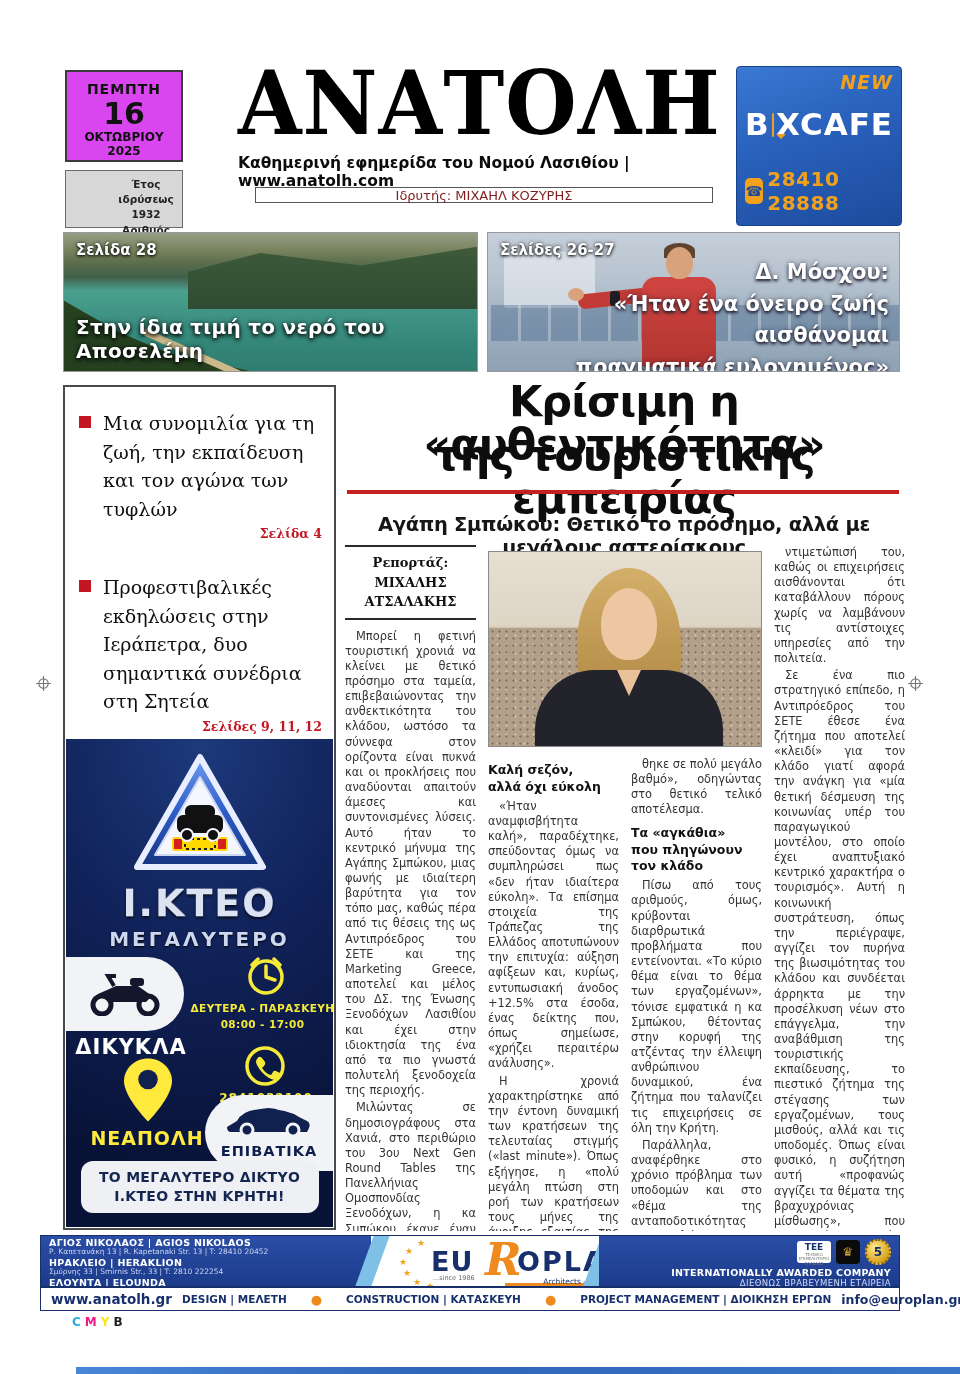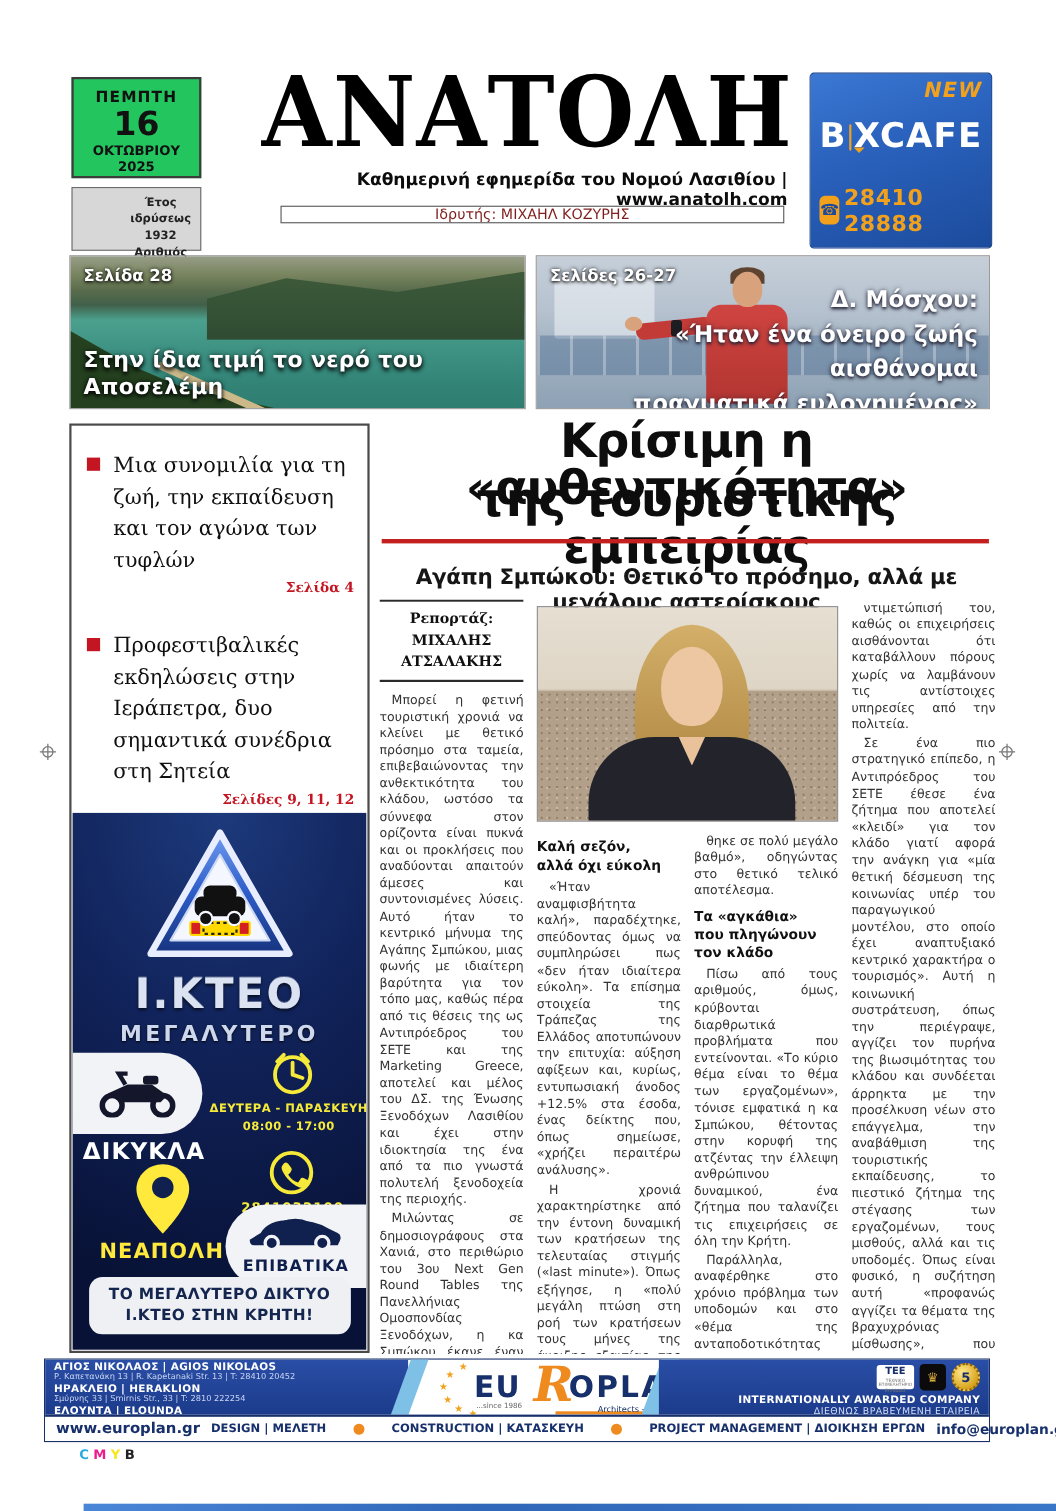--- a/index.html
+++ b/index.html
@@ -3,27 +3,27 @@
 <meta charset="utf-8">
 <style>
   * { margin:0; padding:0; box-sizing:border-box; }
   html,body { background:#e9e9e9; }
   .page {
     position:relative; width:960px; height:1374px; margin:0 auto;
     background:#fff; overflow:hidden;
     font-family:"DejaVu Sans","Liberation Sans",sans-serif; color:#111;
   }
   
-  .date-box{position:absolute;left:65px;top:70px;width:118px;height:92px;border:2px solid #3c3c3c;background:#22c55e;text-align:center;padding-top:9px;}
+  .date-box{position:absolute;left:65px;top:70px;width:118px;height:92px;border:2px solid #3c3c3c;background:#d946ef;text-align:center;padding-top:9px;}
   .date-box .dow{font-size:14px;font-weight:bold;letter-spacing:1px;}
   .date-box .num{font-size:30px;font-weight:bold;line-height:1.1;}
   .date-box .my{font-size:12px;font-weight:bold;}
   .issue-box{position:absolute;left:65px;top:170px;width:118px;height:58px;border:1px solid #6b6b6b;background:#d7d7d7;text-align:center;padding-top:6px;padding-left:44px;}
   .issue-box div{font-size:10.5px;font-weight:bold;line-height:1.45;color:#222;}
-  .masthead{position:absolute;left:238px;top:58px;width:478px;text-align:right;}
+  .masthead{position:absolute;left:238px;top:58px;width:478px;text-align:left;}
   .masthead .title{font-family:"DejaVu Serif","Liberation Serif",serif;font-weight:bold;font-size:82px;line-height:1.0;letter-spacing:1px;transform:scaleY(1.08);transform-origin:top center;color:#000;}
   .masthead .tagline{margin-top:14px;font-size:15.5px;font-weight:bold;color:#0c0c0c;}
   .masthead .tagline .site{white-space:nowrap;}
   .founder-box{position:absolute;left:255px;top:187px;width:458px;height:16px;border:1.5px solid #555;display:flex;align-items:center;justify-content:center;font-size:13px;color:#7f1d1d;background:#fff;}
   
   .boxcafe{position:absolute;left:736px;top:66px;width:166px;height:160px;border-radius:4px;background:linear-gradient(160deg,#3b79d4 0%,#2a62bd 40%,#1c4b9c 100%);border:1px solid #16418d;padding:6px 8px;overflow:hidden;}
   .boxcafe .new{text-align:right;font-size:19px;font-weight:bold;font-style:italic;color:#f2a11d;letter-spacing:1px;line-height:1;}
   .boxcafe .brand{display:flex;align-items:center;justify-content:center;margin-top:14px;font-size:31px;font-weight:bold;color:#fff;letter-spacing:1px;}
   .boxcafe .bubble{display:inline-block;width:26px;height:24px;background:#f2a11d;border-radius:4px;margin:0 2px;position:relative;top:1px;}
   .boxcafe .bubble:after{content:"";position:absolute;left:4px;bottom:-7px;border:5px solid transparent;border-top-color:#f2a11d;}
@@ -370,21 +370,21 @@
             <small>ΤΕΧΝΙΚΟ ΕΠΙΜΕΛΗΤΗΡΙΟ ΕΛΛΑΔΑΣ</small>
           </div>
           <div class="badge-black">♛</div>
           <div class="badge-gold"><span>5</span></div>
         </div>
         <div class="ep-award1">INTERNATIONALLY AWARDED COMPANY</div>
         <div class="ep-award2">ΔΙΕΘΝΩΣ ΒΡΑΒΕΥΜΕΝΗ ΕΤΑΙΡΕΙΑ</div>
       </div>
     </div>
     <div class="ep-bottom">
-      <span class="ep-web">www.europlan.gr</span>
+      <span class="ep-web">www.anatolh.gr</span>
       <span class="ep-svcs">
         <span>DESIGN | ΜΕΛΕΤΗ</span>
         <span class="ep-dot">●</span>
         <span>CONSTRUCTION | ΚΑΤΑΣΚΕΥΗ</span>
         <span class="ep-dot">●</span>
         <span>PROJECT MANAGEMENT | ΔΙΟΙΚΗΣΗ ΕΡΓΩΝ</span>
       </span>
       <span class="ep-mail">info@europlan.gr</span>
     </div>
   </div>

